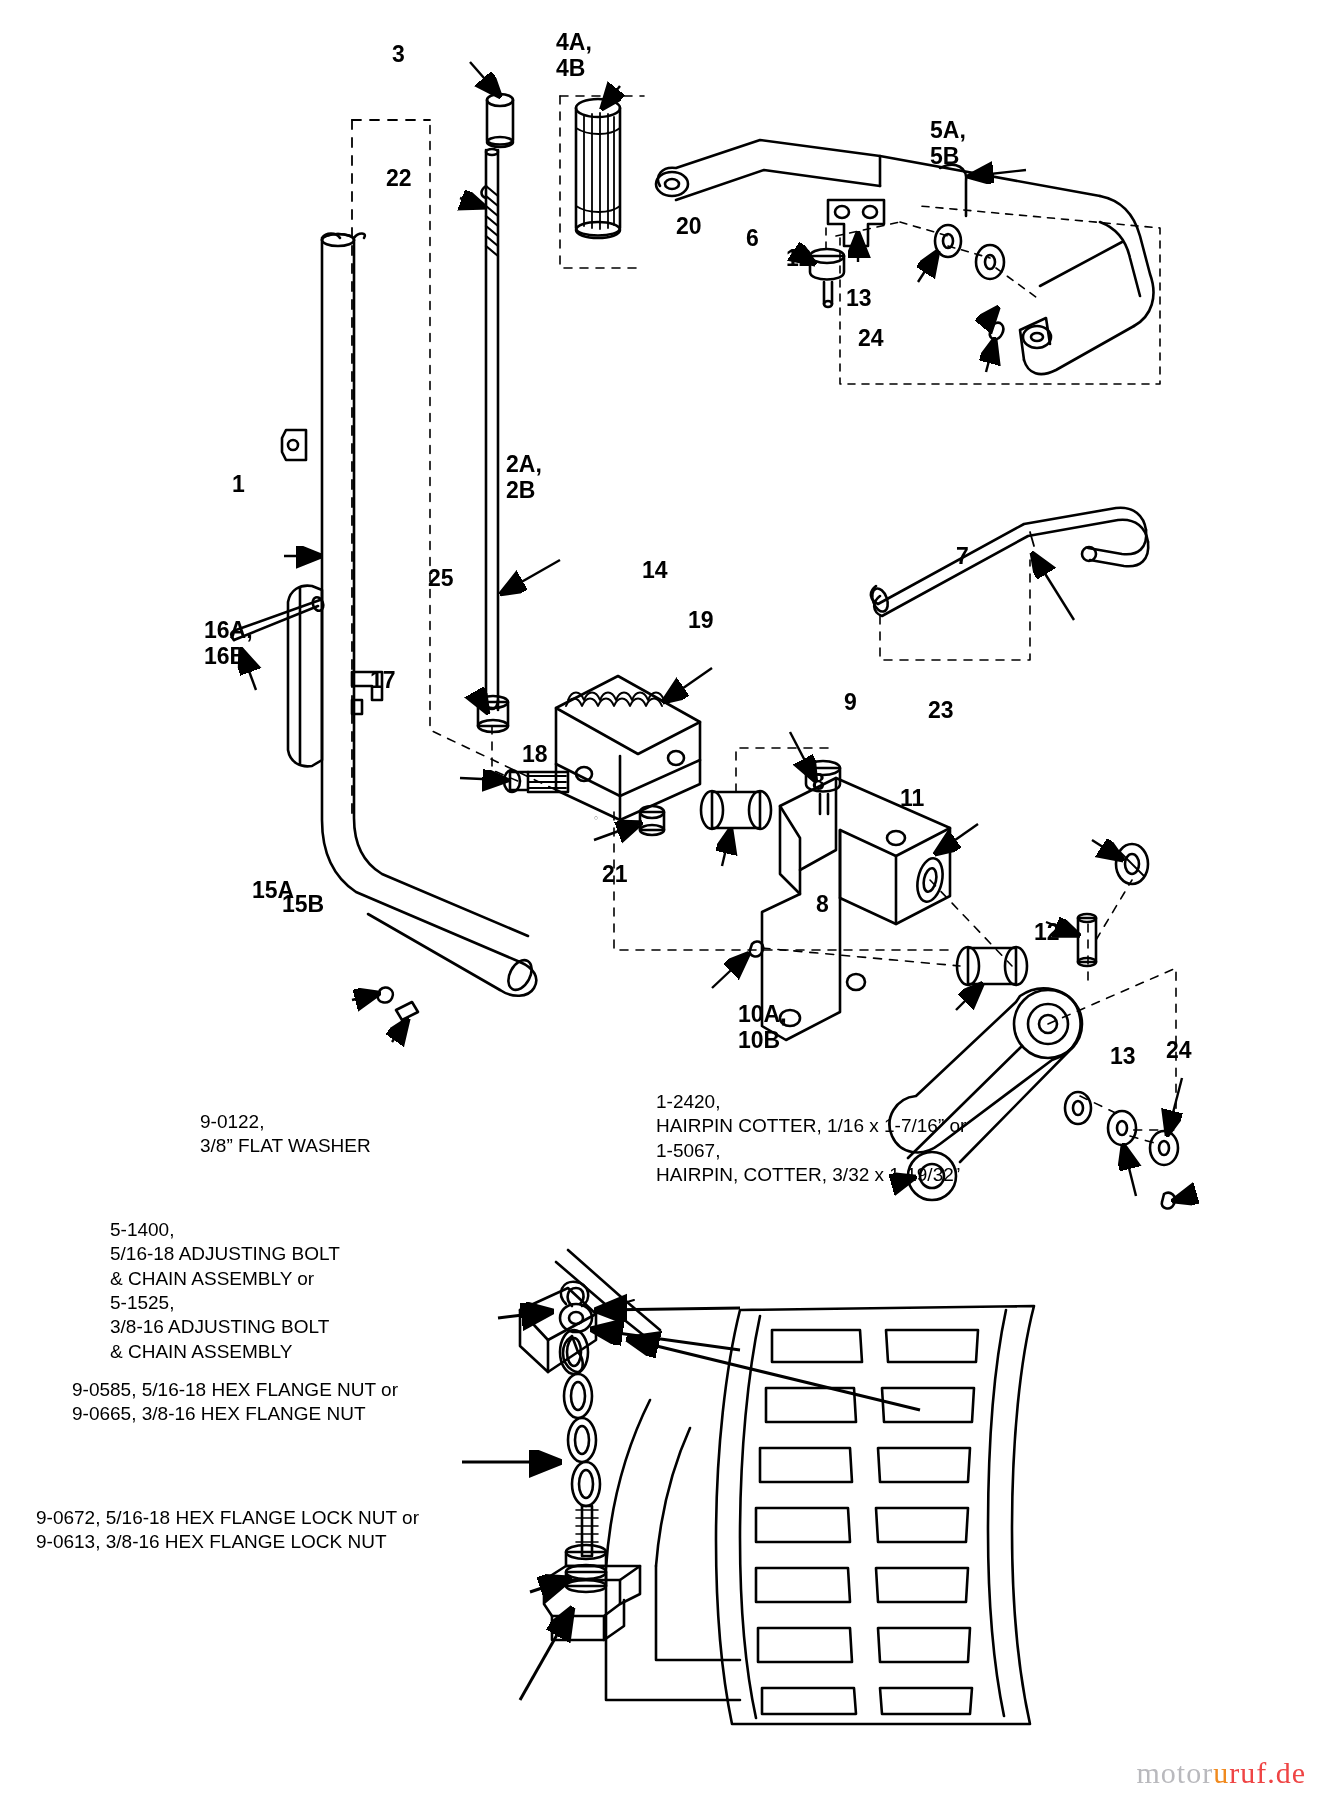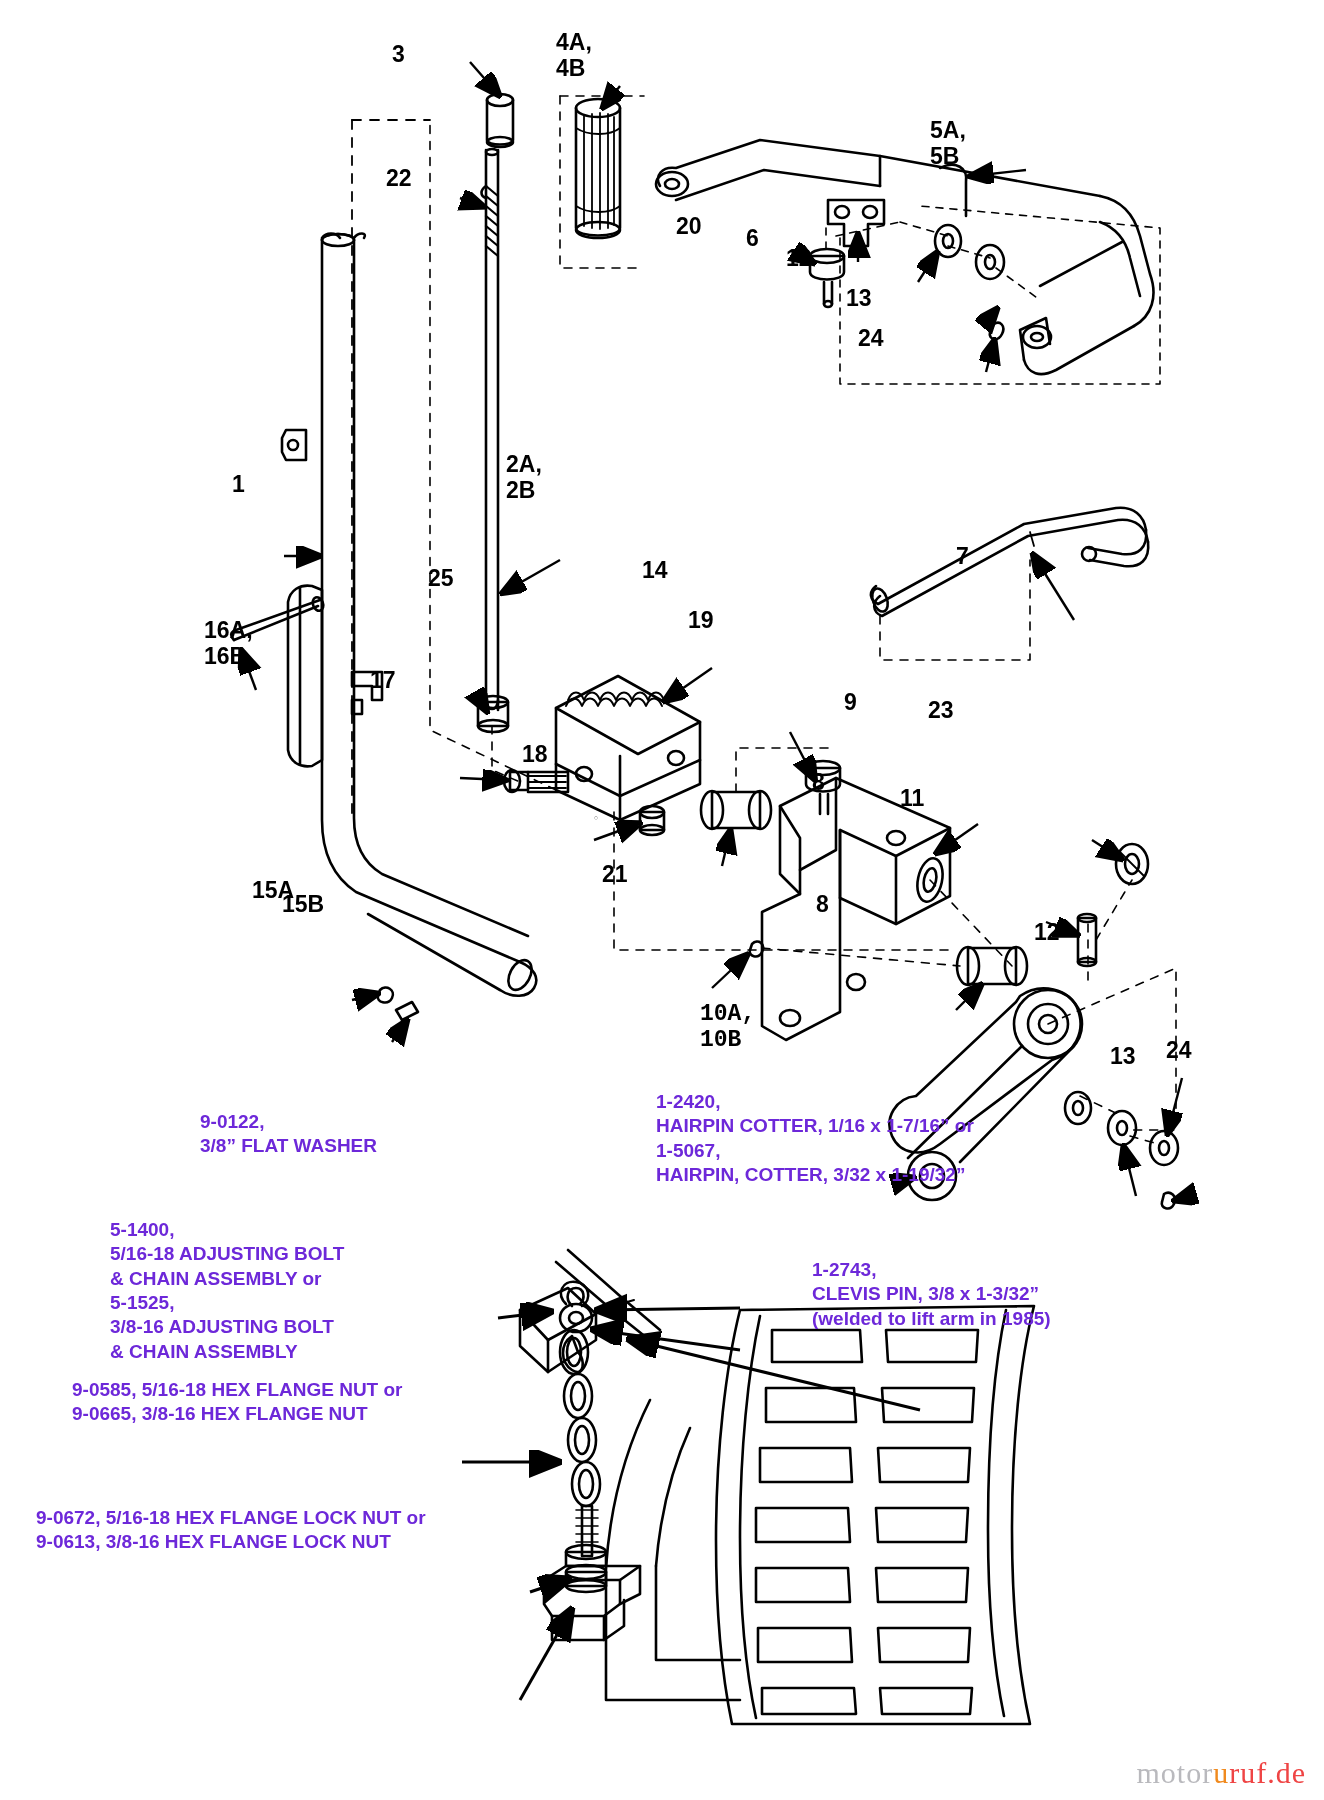--- a/index.html
+++ b/index.html
@@ -26,23 +26,23 @@
     font-family: "Liberation Sans", sans-serif;
     font-weight: bold;
     font-size: 23px;
     color: #000000;
     line-height: 1.12;
     white-space: pre;
   }
   .legend {
     position: absolute;
     font-family: "Liberation Sans", sans-serif;
-    font-weight: bold;
+    font-weight: normal;
     font-size: 19px;
-    color: #6d28d9;
+    color: #000000;
     line-height: 1.28;
     white-space: pre;
   }
   .legend.right { }
   .legend.left  { text-align: left; }
   .wm {
     position: absolute;
     right: 18px;
     bottom: 10px;
     font-family: "Liberation Serif", serif;
@@ -407,21 +407,21 @@
   <div class="callout" style="left:370px;  top:668px;" data-name="callout-17">17</div>
   <div class="callout" style="left:522px;  top:742px;" data-name="callout-18">18</div>
   <div class="callout" style="left:812px;  top:770px;" data-name="callout-8-upper">8</div>
   <div class="callout" style="left:844px;  top:690px;" data-name="callout-9">9</div>
   <div class="callout" style="left:928px;  top:698px;" data-name="callout-23">23</div>
   <div class="callout" style="left:900px;  top:778px;margin-top:8px;" data-name="callout-11">11</div>
   <div class="callout" style="left:602px;  top:862px;" data-name="callout-21">21</div>
   <div class="callout" style="left:816px;  top:892px;" data-name="callout-8-lower">8</div>
   <div class="callout" style="left:252px;  top:878px;" data-name="callout-15a">15A</div>
   <div class="callout" style="left:282px;  top:892px;" data-name="callout-15b">15B</div>
-  <div class="callout" style="left:700px;  top:1002px;font-family:Liberation Mono, monospace;" data-name="callout-10">10A,
+  <div class="callout" style="left:738px;  top:1002px;" data-name="callout-10">10A,
 10B</div>
   <div class="callout" style="left:1034px; top:920px;" data-name="callout-12-lower">12</div>
   <div class="callout" style="left:1110px; top:1044px;" data-name="callout-13-lower">13</div>
   <div class="callout" style="left:1166px; top:1038px;" data-name="callout-24-lower">24</div>
 
   <style>
     [data-name="callout-15a"] { top: 878px; left: 252px; }
     [data-name="callout-15b"] { top: 898px; left: 282px; }
   </style>
 
@@ -433,23 +433,20 @@
 1-5067,
 HAIRPIN, COTTER, 3/32 x 1-19/32”</div>
 
   <div class="legend right" style="left:110px; top:1218px; width:310px;" data-name="legend-chain-assembly">5-1400,
 5/16-18 ADJUSTING BOLT
 &amp; CHAIN ASSEMBLY or
 5-1525,
 3/8-16 ADJUSTING BOLT
 &amp; CHAIN ASSEMBLY</div>
 
-  <div class="legend left" style="left:812px; top:1258px; width:320px;" data-name="legend-clevis-pin">1-2743,
-CLEVIS PIN, 3/8 x 1-3/32”
-(welded to lift arm in 1985)</div>
 
   <div class="legend right" style="left:72px; top:1378px; width:400px;" data-name="legend-hex-flange-nut">9-0585, 5/16-18 HEX FLANGE NUT or
 9-0665, 3/8-16 HEX FLANGE NUT</div>
 
   <div class="legend right" style="left:36px; top:1506px; width:440px;" data-name="legend-hex-flange-lock-nut">9-0672, 5/16-18 HEX FLANGE LOCK NUT or
 9-0613, 3/8-16 HEX FLANGE LOCK NUT</div>
 
   <div class="wm" data-name="watermark">
     <span class="a" data-name="watermark-part-1">motor</span><span class="b" data-name="watermark-part-2">u</span><span class="c" data-name="watermark-part-3">ruf.de</span>
   </div>

